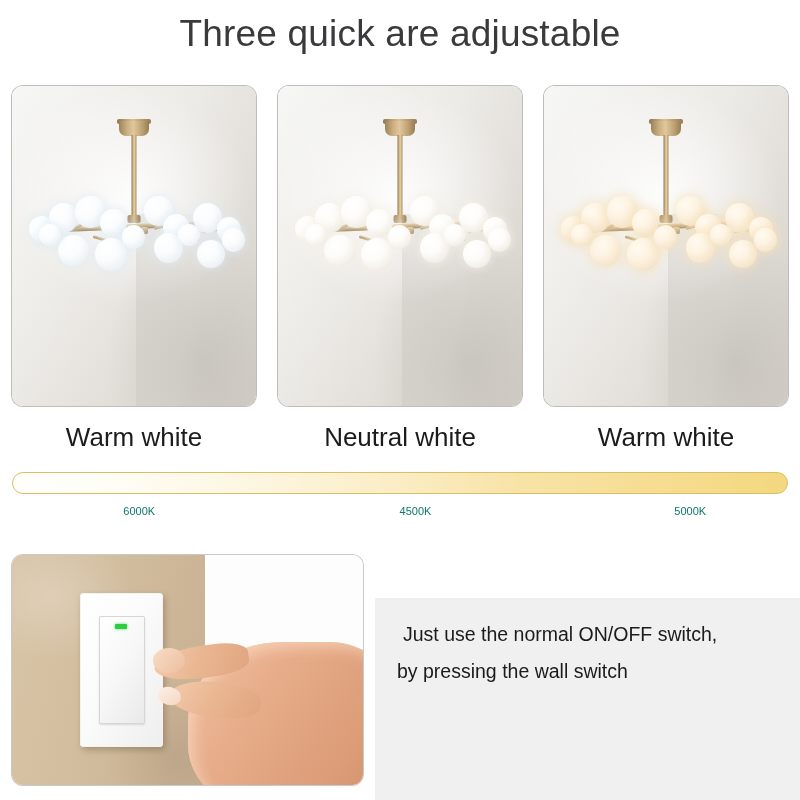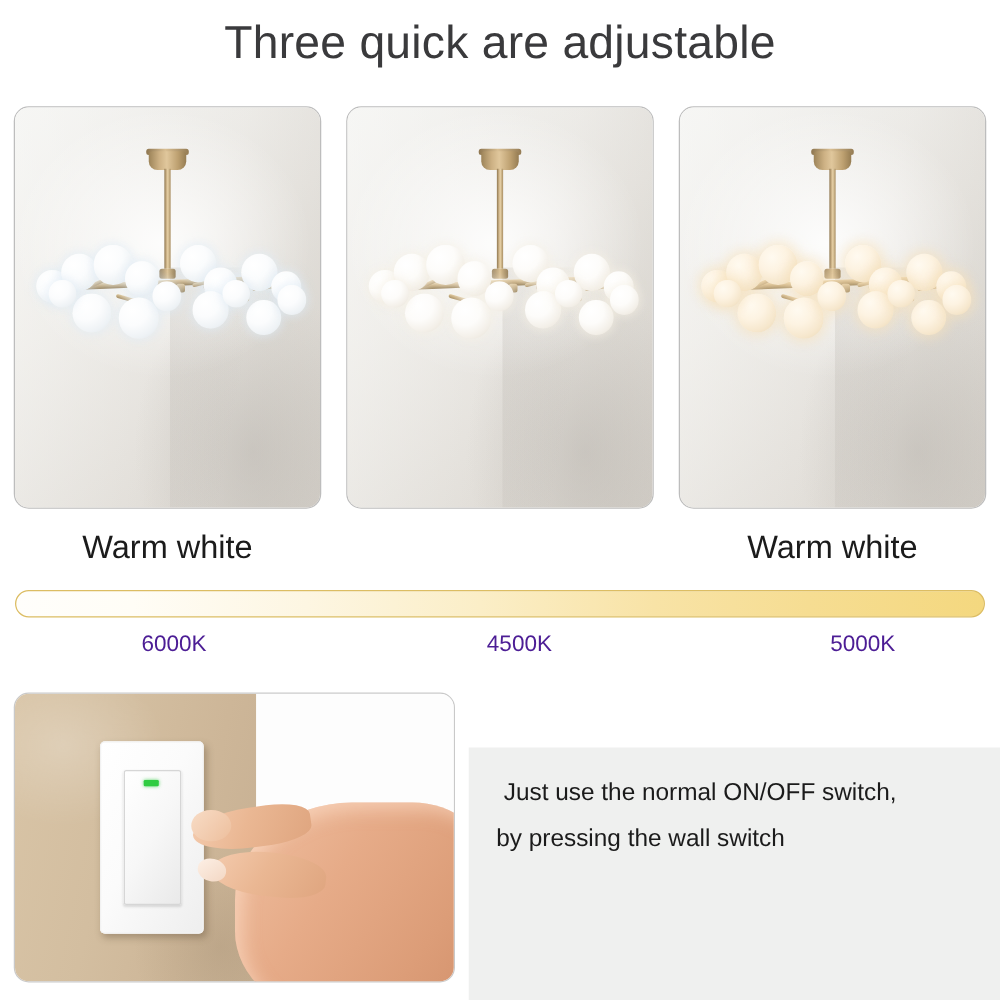--- a/index.html
+++ b/index.html
@@ -198,22 +198,22 @@
   }
   .temp-labels {
     position: absolute;
     left: 12px;
     top: 505px;
     width: 776px;
     height: 24px;
   }
   .temp-label {
     position: absolute;
-    font-size: 18px;
-    color: #4c1d95;
+    font-size: 11px;
+    color: #0f766e;
     white-space: nowrap;
     transform: translateX(-50%);
   }
   .temp-label.k1 { left: 16.4%; }
   .temp-label.k2 { left: 52.0%; }
   .temp-label.k3 { left: 87.4%; }
 
   
   .switch-photo {
     position: absolute;
@@ -470,20 +470,21 @@
       <div class="globe" style="left:86%;top:44.5%;width:9.5%;height:7.4%;"></div>
       <div class="globe" style="left:11%;top:43%;width:9%;height:7%;"></div>
       <div class="globe" style="left:45%;top:43.5%;width:9.5%;height:7.4%;"></div>
       <div class="globe" style="left:68%;top:43%;width:9%;height:7%;"></div>
     </div>
   </div>
 </div>
 
 <div class="caption-row">
   <div class="caption">Warm white</div>
+  <div class="caption">Neutral white</div>
   <div class="caption">Warm white</div>
 </div>
 
 <div class="temp-bar"></div>
 <div class="temp-labels">
   <div class="temp-label k1">6000K</div>
   <div class="temp-label k2">4500K</div>
   <div class="temp-label k3">5000K</div>
 </div>
 

